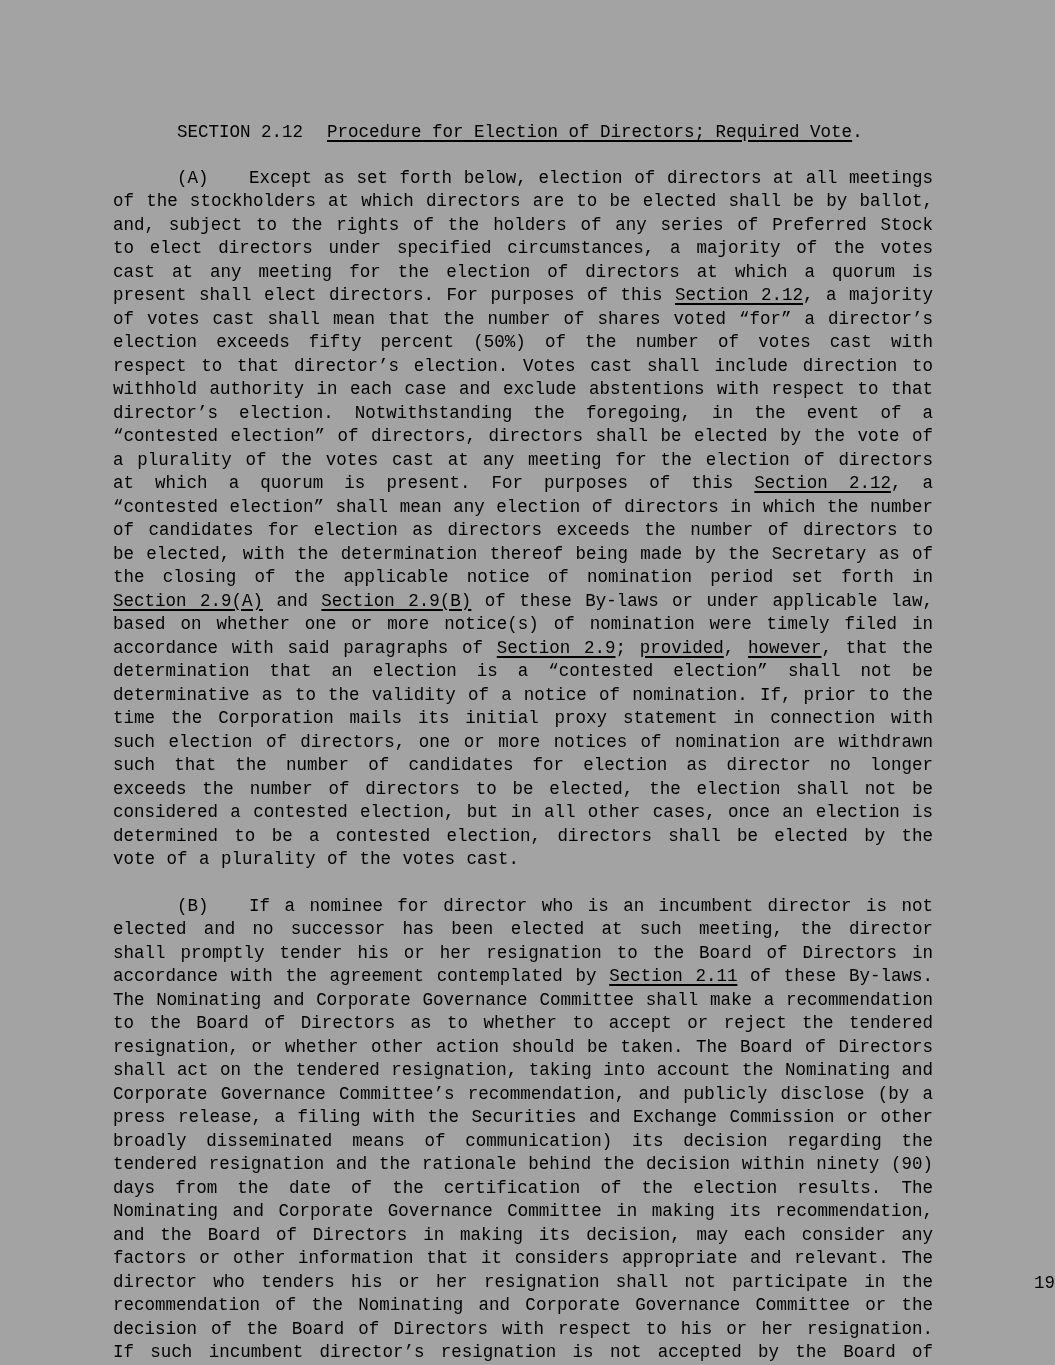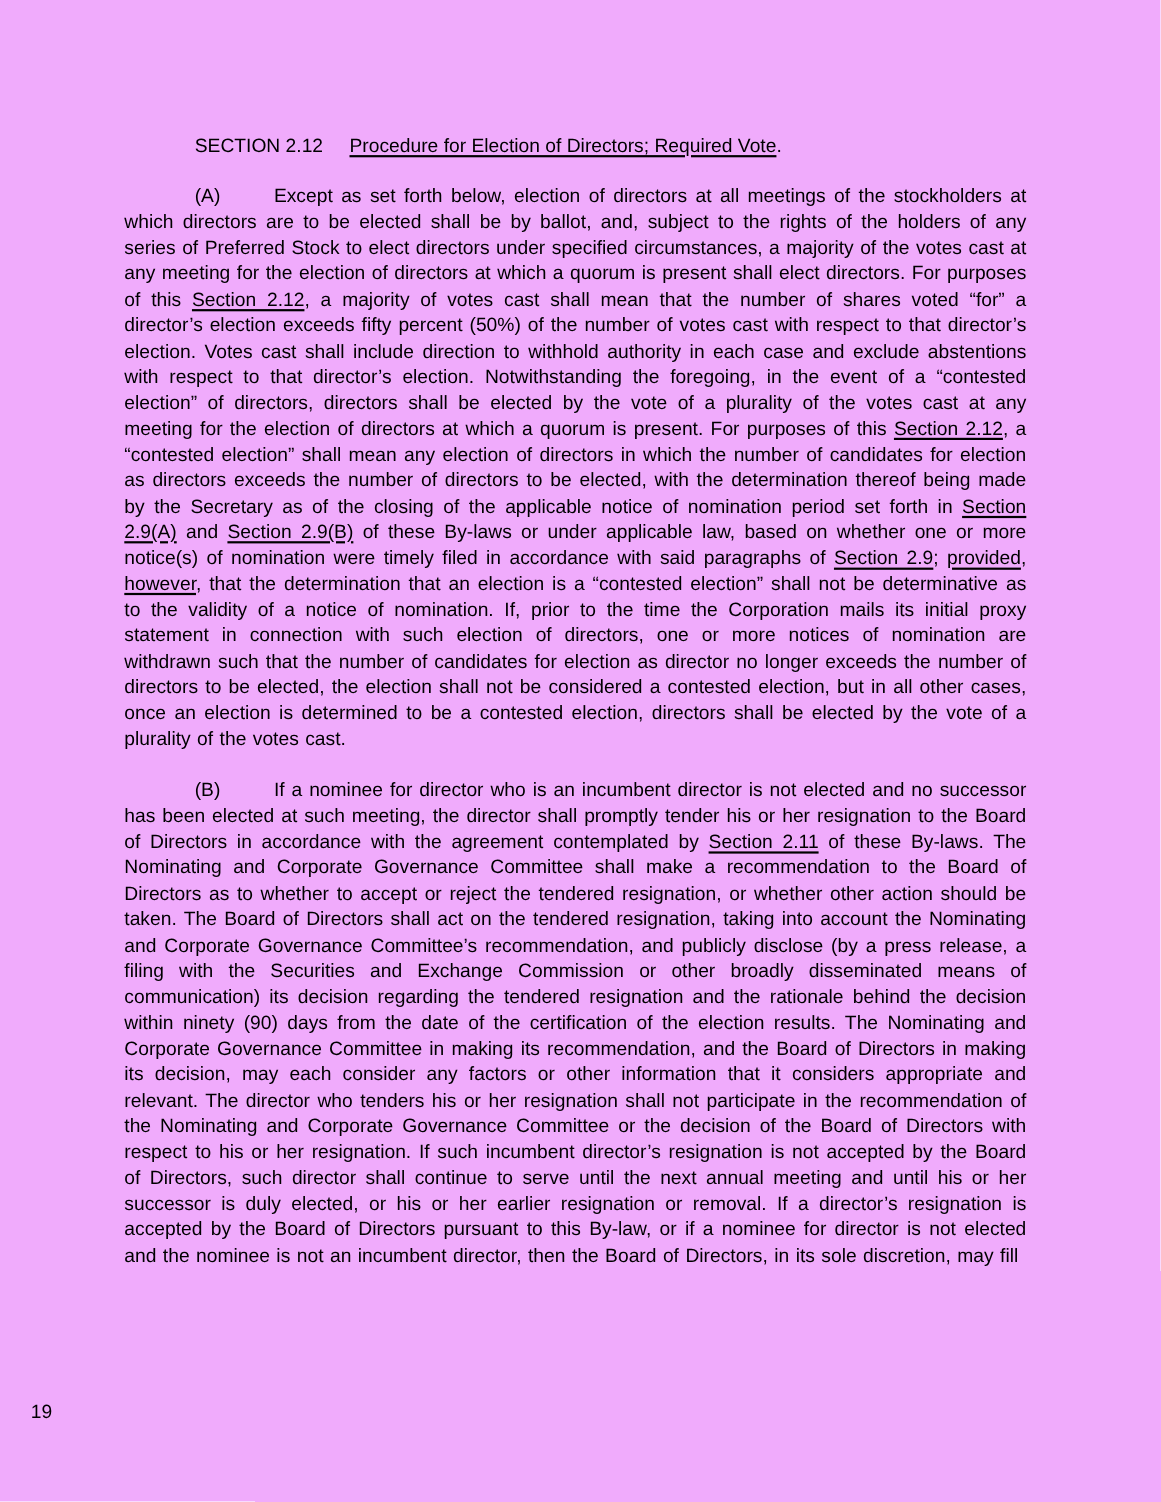--- a/index.html
+++ b/index.html
@@ -1,22 +1,22 @@
 <!DOCTYPE html>
 <html><head>
 <meta charset="utf-8">
 <style>
   html, body { margin: 0; padding: 0; background: #ffffff; }
   .page {
     position: relative;
     width: 1055px;
     height: 1365px;
-    background: #f0abfc;
+    background: #a3a3a3;
     color: #000000;
-    font-family: Liberation Sans, sans-serif;
+    font-family: Liberation Mono, monospace;
     font-size: 17.5px;
     line-height: 23.5px;
     box-sizing: border-box;
     padding: 121px 122px 0 113px;
     overflow: hidden;
   }
   .heading {
     font-size: 17.5px;
     font-weight: normal;
     margin: 0 0 22px 0;
@@ -43,22 +43,21 @@
   .u {
     text-decoration: underline;
     text-underline-offset: 3px;
     text-decoration-thickness: 1.5px;
   }
   .footer {
     position: absolute;
     top: 1272px;
     left: 0;
     right: 0;
-    text-align: left;
-    margin-left: 28px;
+    text-align: right;
   }
 </style>
 </head>
 <body>
 
 <div class="page">
   <h1 class="heading"><span class="sec-label">SECTION 2.12</span><span class="sec-title">Procedure for Election of Directors; Required Vote</span><span class="sec-suffix">.</span></h1>
 
   <p class="para"><span class="marker">(A)</span><span class="runs"><span>Except as set forth below, election of directors at all meetings of the stockholders at which directors are to be elected shall be by ballot, and, subject to the rights of the holders of any series of Preferred Stock to elect directors under specified circumstances, a majority of the votes cast at any meeting for the election of directors at which a quorum is present shall elect directors. For purposes of this </span><span class="u">Section 2.12</span><span>, a majority of votes cast shall mean that the number of shares voted “for” a director’s election exceeds fifty percent (50%) of the number of votes cast with respect to that director’s election. Votes cast shall include direction to withhold authority in each case and exclude abstentions with respect to that director’s election. Notwithstanding the foregoing, in the event of a “contested election” of directors, directors shall be elected by the vote of a plurality of the votes cast at any meeting for the election of directors at which a quorum is present. For purposes of this </span><span class="u">Section 2.12</span><span>, a “contested election” shall mean any election of directors in which the number of candidates for election as directors exceeds the number of directors to be elected, with the determination thereof being made by the Secretary as of the closing of the applicable notice of nomination period set forth in </span><span class="u">Section 2.9(A)</span><span> and </span><span class="u">Section 2.9(B)</span><span> of these By-laws or under applicable law, based on whether one or more notice(s) of nomination were timely filed in accordance with said paragraphs of </span><span class="u">Section 2.9</span><span>; </span><span class="u">provided</span><span>, </span><span class="u">however</span><span>, that the determination that an election is a “contested election” shall not be determinative as to the validity of a notice of nomination. If, prior to the time the Corporation mails its initial proxy statement in connection with such election of directors, one or more notices of nomination are withdrawn such that the number of candidates for election as director no longer exceeds the number of directors to be elected, the election shall not be considered a contested election, but in all other cases, once an election is determined to be a contested election, directors shall be elected by the vote of a plurality of the votes cast.</span></span></p>
 

